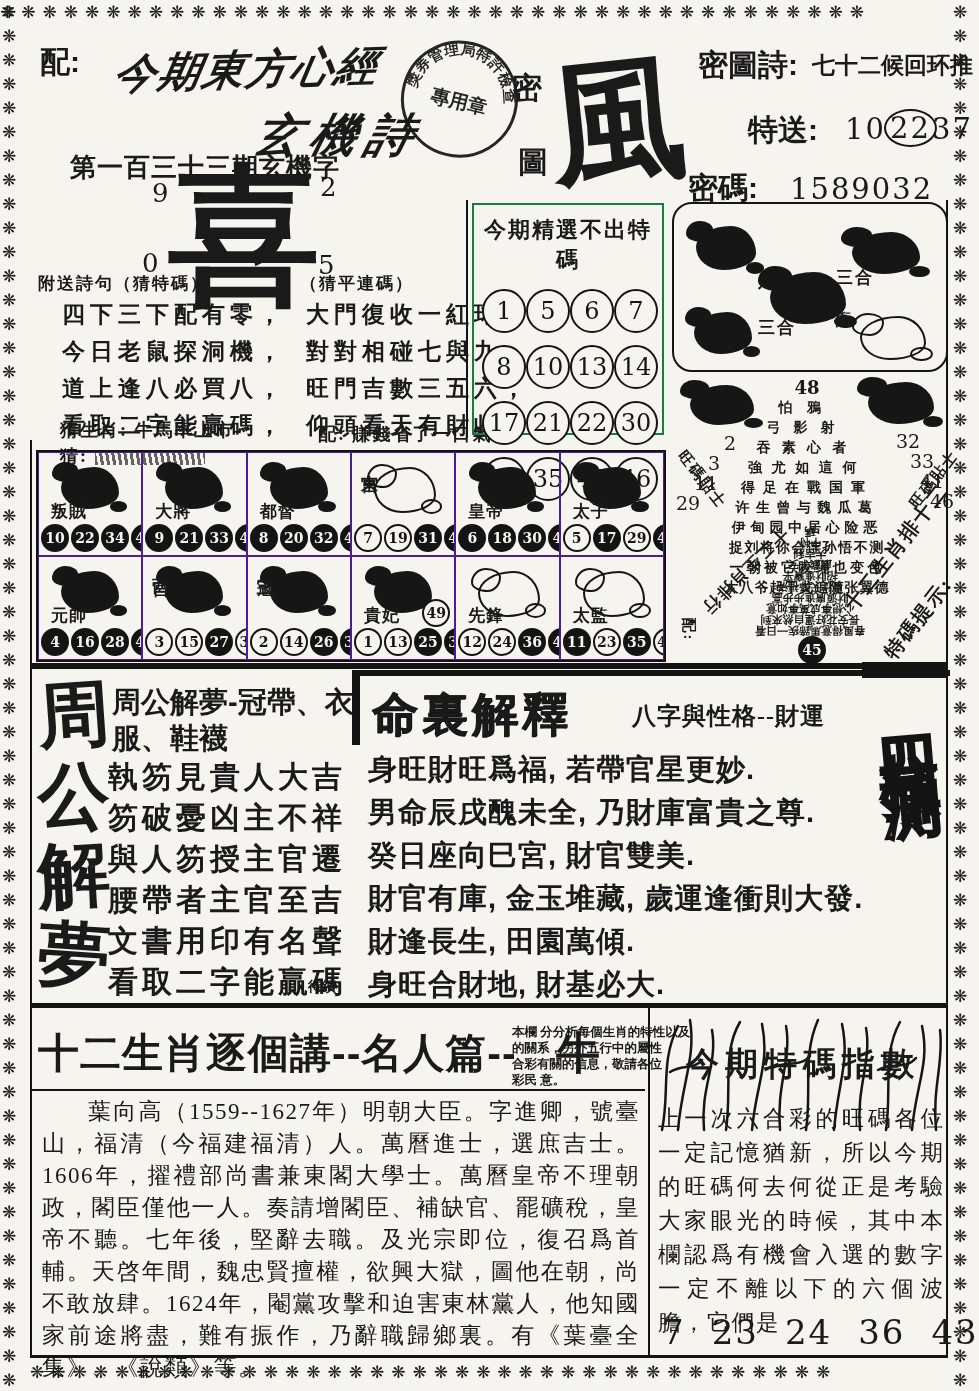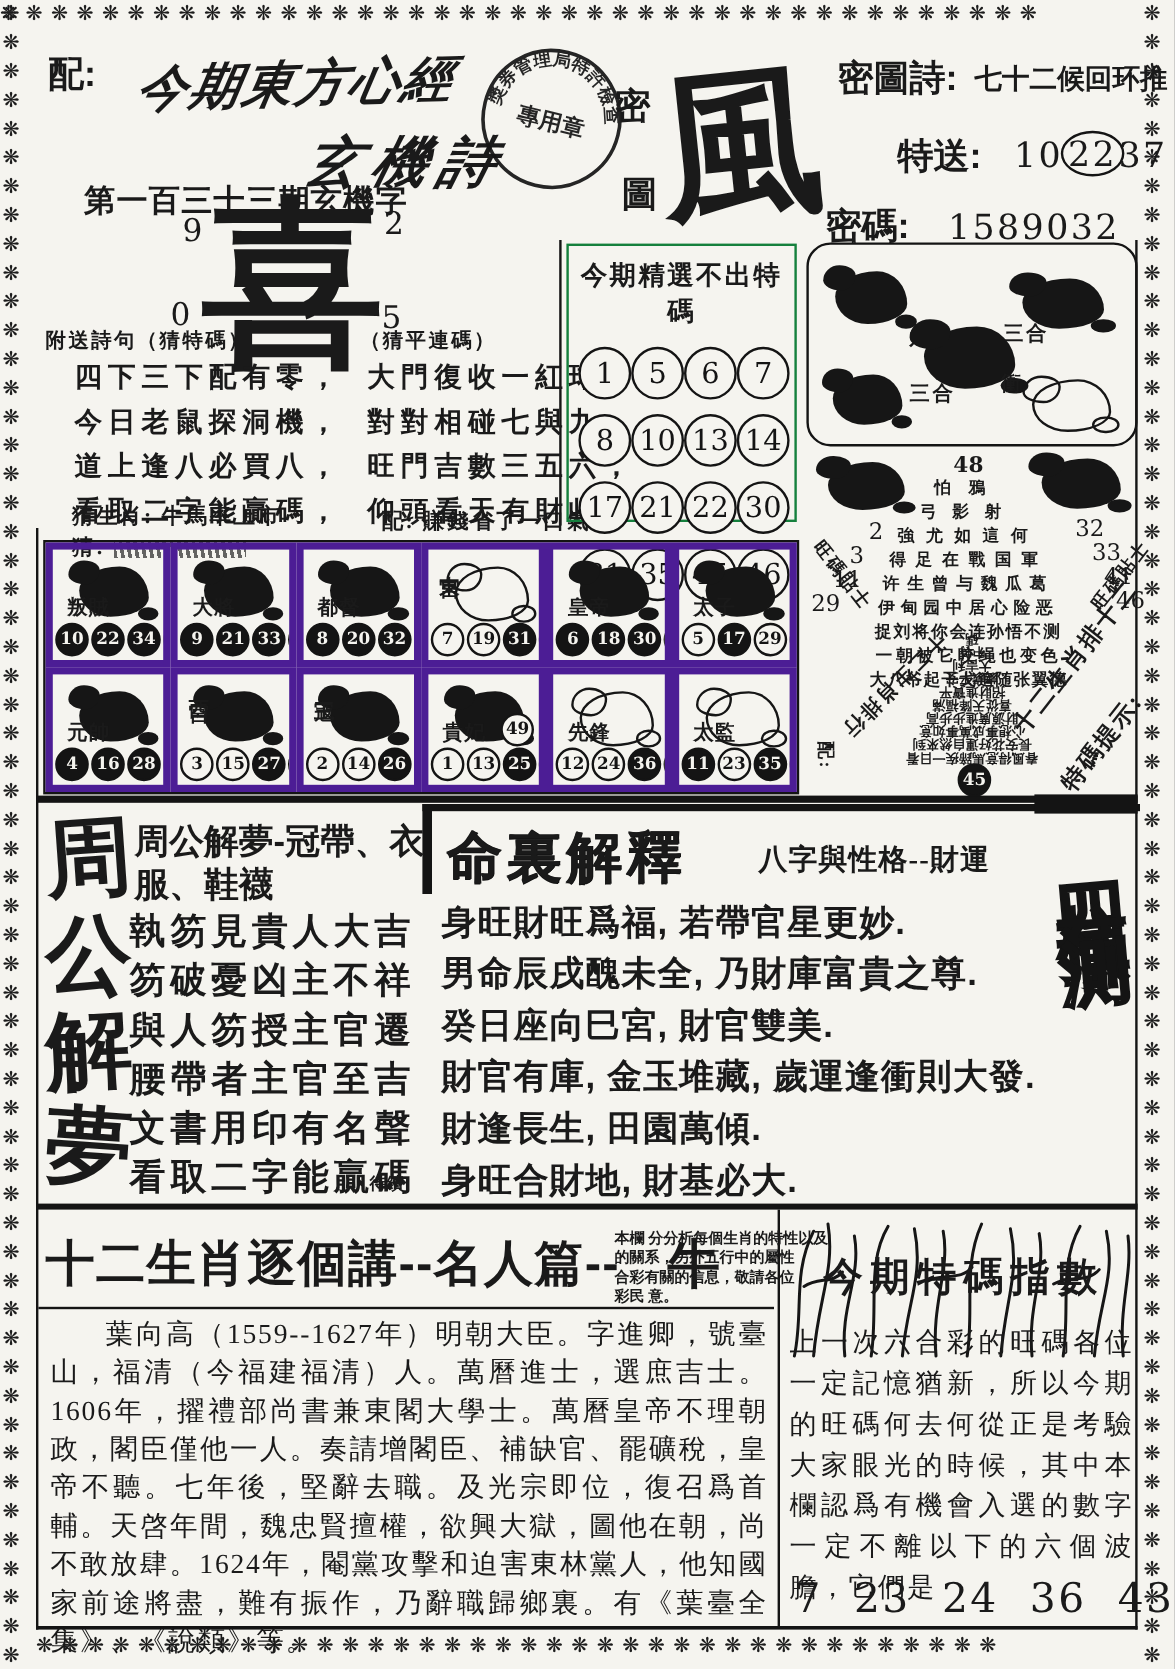--- a/index.html
+++ b/index.html
@@ -56,21 +56,21 @@
   .rellab{position:absolute;font-size:17px;font-weight:900;letter-spacing:2px;}
   
   .pyrow{text-align:center;font-size:14px;font-weight:bold;line-height:20px;white-space:nowrap;}
   .pyr-num{position:absolute;font-size:19px;font-family:"DejaVu Serif",serif;}
   .sidetip{position:absolute;font-size:15px;font-weight:900;letter-spacing:2px;white-space:nowrap;}
   .inv{transform:rotate(180deg);}
   .diag{position:absolute;font-size:20px;font-weight:900;white-space:nowrap;letter-spacing:2px;}
   
   .zgrid{position:absolute;display:grid;grid-template-columns:repeat(6,1fr);grid-template-rows:repeat(2,1fr);
          border:2px solid #141414;}
-  .zcell{position:relative;border:6px solid #4c1d95;overflow:hidden;}
+  .zcell{position:relative;border:1px solid #4c1d95;overflow:hidden;}
   .zlabel{position:absolute;font-size:17px;font-weight:900;letter-spacing:1px;}
   .zlabel.vert{writing-mode:vertical-rl;text-orientation:upright;}
   .znums{position:absolute;left:2px;bottom:3px;display:flex;gap:2px;}
   
   .zg-side{font-size:72px;font-weight:900;line-height:1;}
   .zg-head{font-size:29px;font-weight:900;line-height:36px;font-family:"Liberation Sans",sans-serif;}
   .zg-line{font-size:30px;font-weight:bold;letter-spacing:4px;line-height:41px;white-space:nowrap;
            font-family:"Liberation Sans",sans-serif;}
   .zg-foot{font-size:14px;font-weight:bold;}
   
@@ -206,20 +206,21 @@
       <div class="rellab" style="left: 84px; top: 112px;">三合</div>
       <div class="blob outline" style="position: absolute; left: 186px; top: 112px; width: 62px; height: 40px;"></div>
       <div class="rellab" style="left: 160px; top: 104px;">衝</div>
     </div>
 
   <div class="abs" style="left:668px;top:378px;width:278px;height:170px;" id="pyramid">
     <div class="pyrow" style="font-size:18px;font-family:'DejaVu Serif',serif;">48</div>
     <div id="pyr-rows">
         <div class="pyrow" style="letter-spacing: 14.4px;">怕鴉</div>
         <div class="pyrow" style="letter-spacing: 12.8px;">弓影射</div>
+        <div class="pyrow" style="letter-spacing: 11.2px;">吞素心者</div>
         <div class="pyrow" style="letter-spacing: 9.6px;">強尤如這何</div>
         <div class="pyrow" style="letter-spacing: 8px;">得足在戰国軍</div>
         <div class="pyrow" style="letter-spacing: 6.4px;">许生曾与魏瓜葛</div>
         <div class="pyrow" style="letter-spacing: 4.8px;">伊甸园中居心险恶</div>
         <div class="pyrow" style="letter-spacing: 1.6px;">捉刘将你会连孙悟不测</div>
         <div class="pyrow" style="letter-spacing: 3.2px;">一朝被它咬绳也变色</div>
         <div class="pyrow" style="letter-spacing: 1px;">大八爷起干戈追随张翼德</div>
       </div>
   </div>
   <div class="blob" style="position:absolute;left:690px;top:385px;width:64px;height:40px;"></div>

